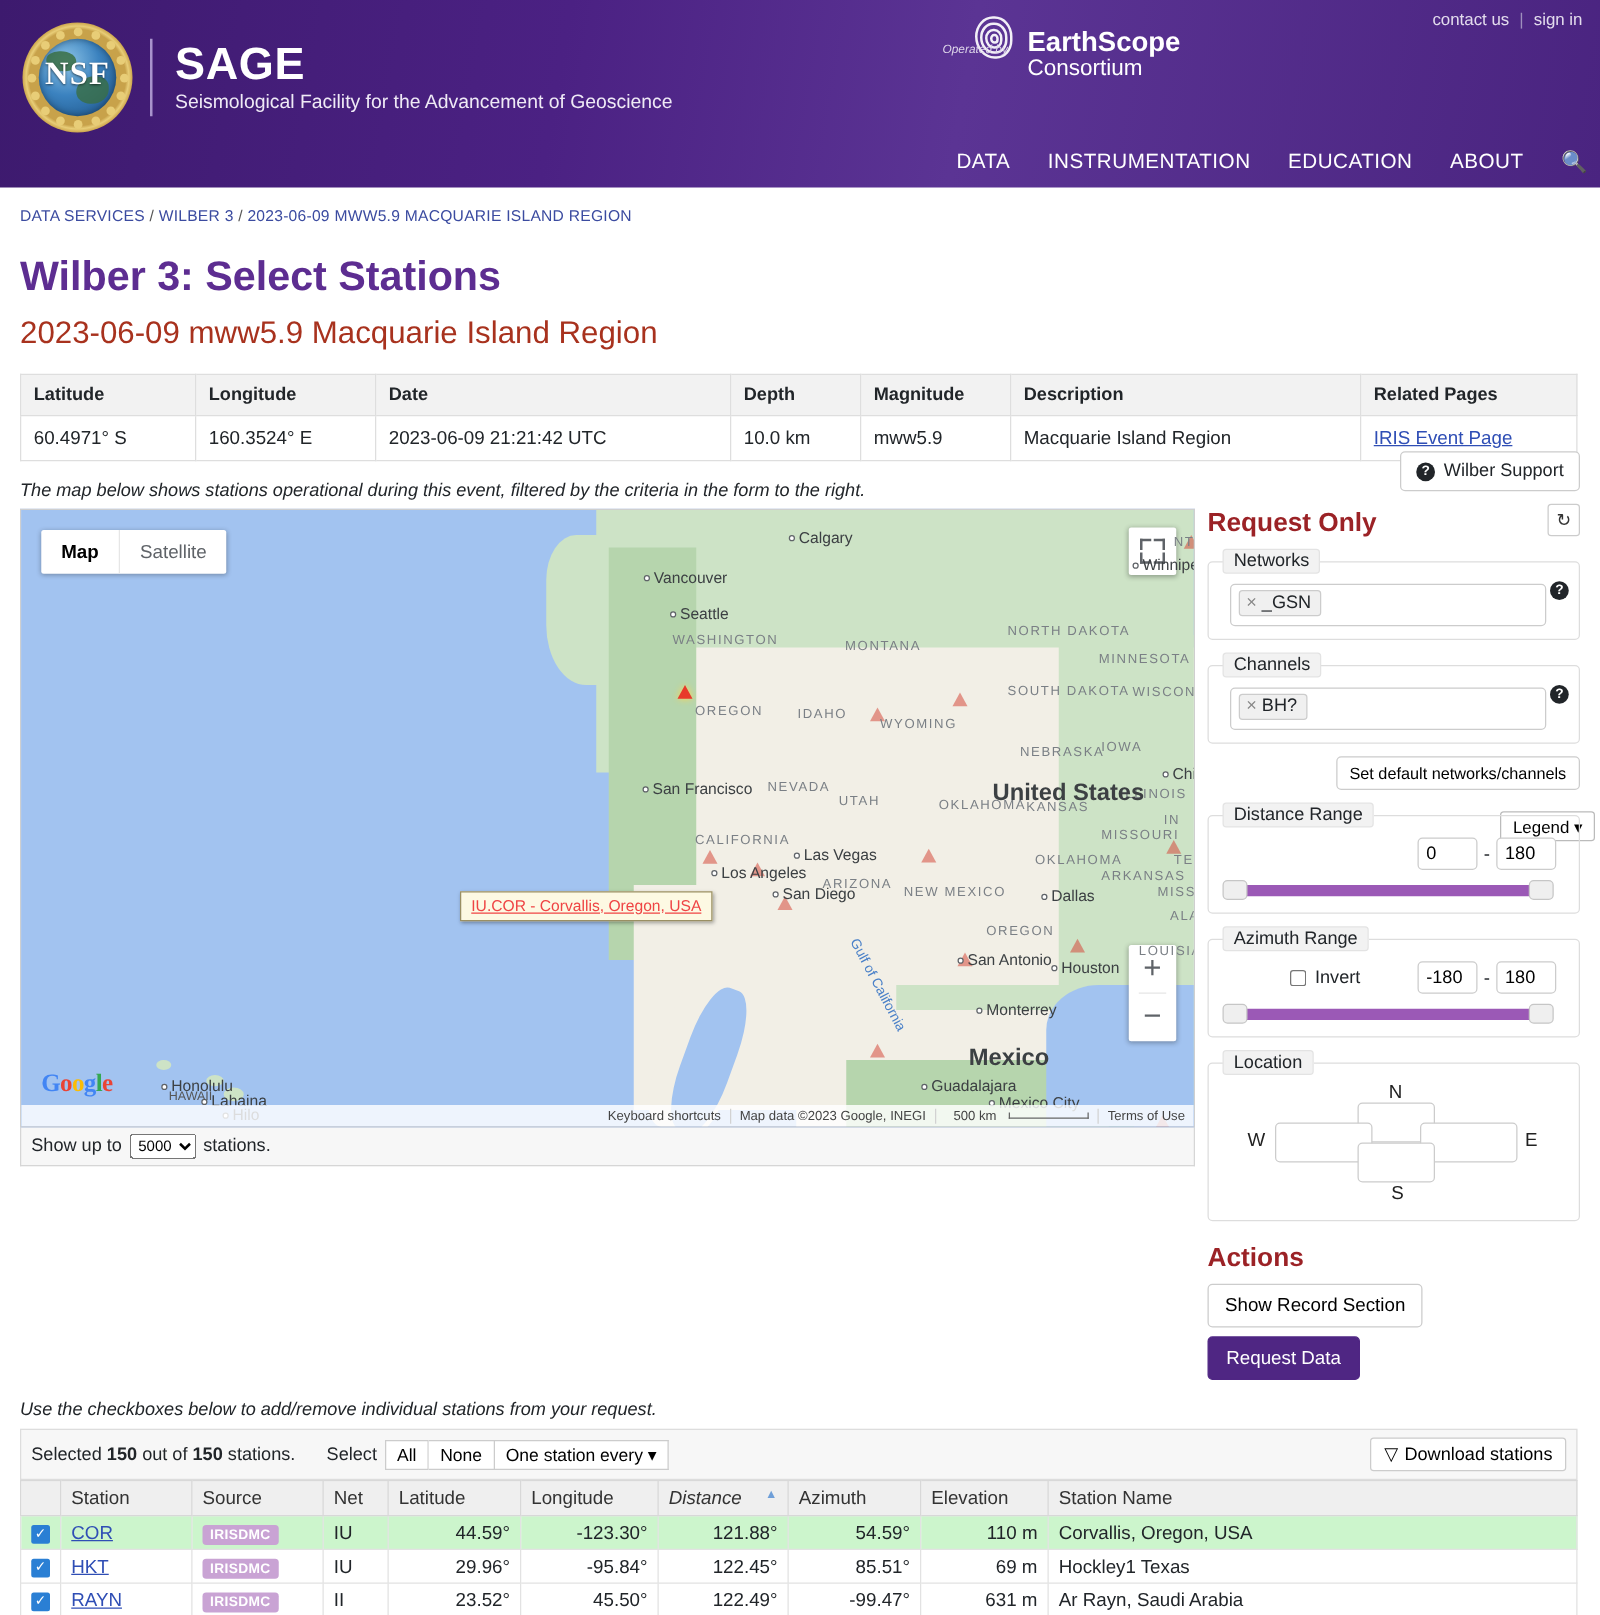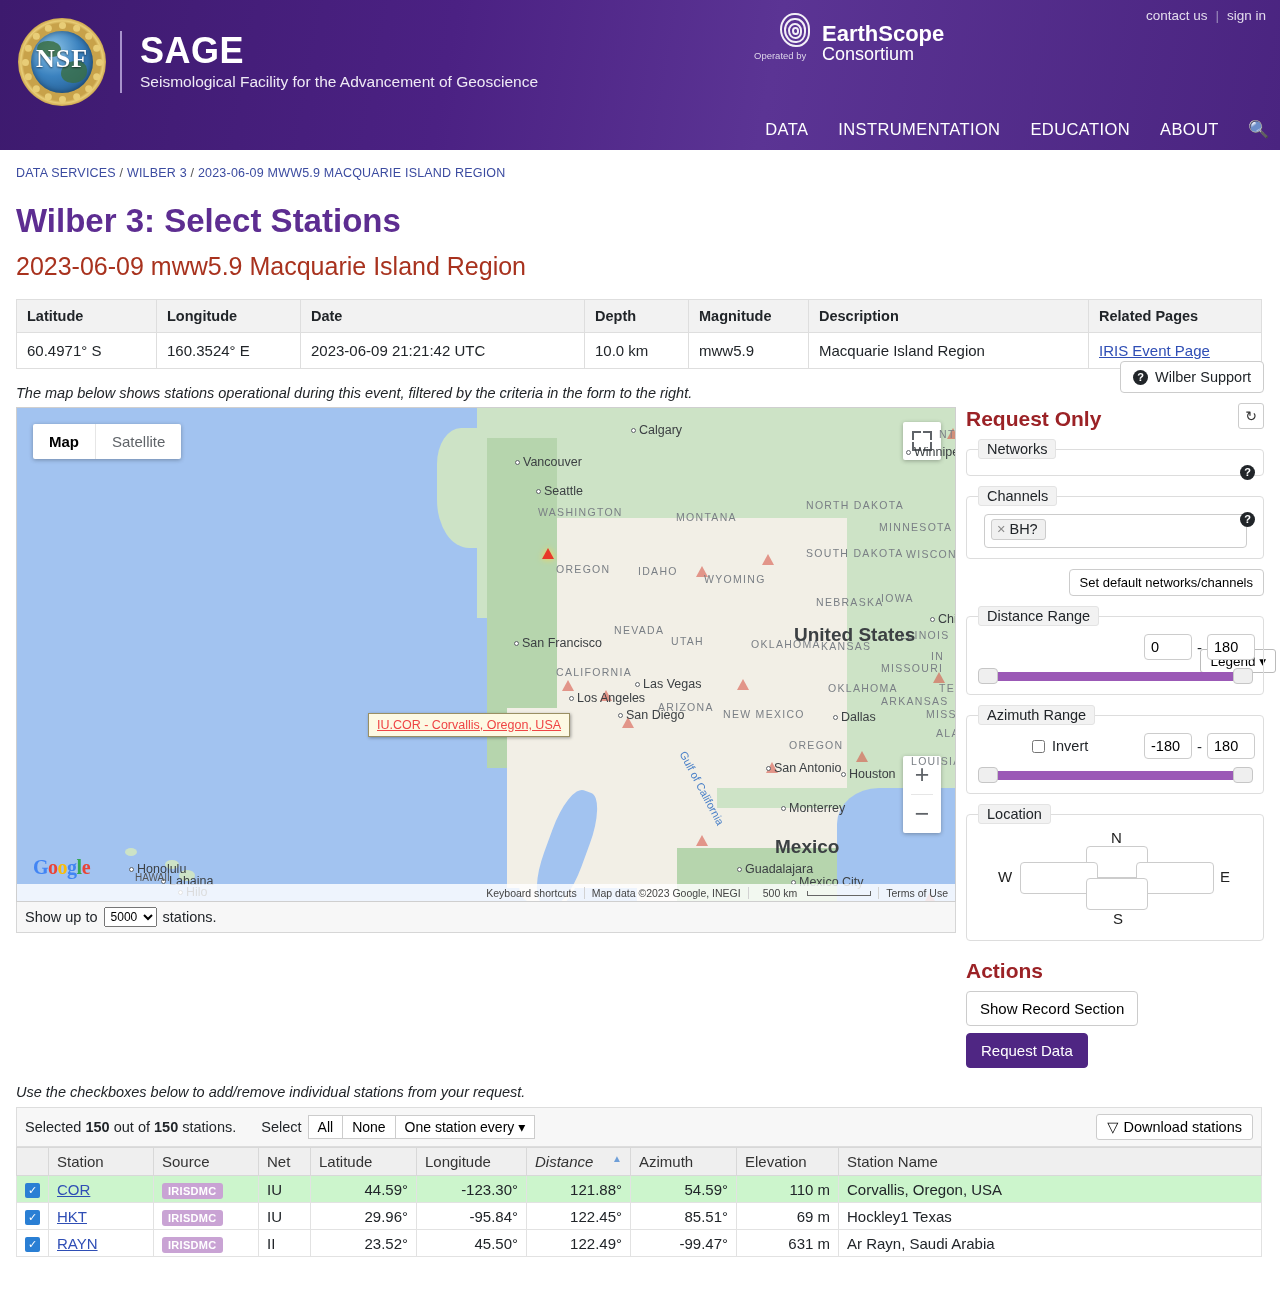--- a/index.html
+++ b/index.html
@@ -40,21 +40,21 @@
   .nsf-spikes i{ position:absolute; left:50%; top:50%; width:7px; height:7px; margin:-3.5px;
      background:#e8cd77; border-radius:50%; }
   .brand-bar{ width:2px; height:62px; background:#a893cc; margin:0 18px 0 14px; }
   .brand-text .sage{ font-size:36px; font-weight:bold; color:#fff; line-height:1;
      letter-spacing:.5px; }
   .brand-text .tag{ font-size:15.5px; color:#efeaf6; margin-top:4px; }
 
   .earthscope{ position:absolute; left:770px; top:10px; display:flex; align-items:flex-end; }
   .es-swirl{ width:48px; height:52px; position:relative; }
   .es-swirl span{ position:absolute; border:2px solid #fff; border-radius:50% 50% 45% 55%; opacity:.92; }
-  .es-ob{ position:absolute; left:-16px; bottom:2px; font-size:9.5px; color:#ded6ea; }
+  .es-ob{ position:absolute; left:-16px; bottom:18px; font-size:9.5px; color:#ded6ea;font-style:italic; }
   .es-text{ margin-left:4px; line-height:1.0; }
   .es-text .l1{ font-size:22px; font-weight:bold; color:#fff;margin-top:13px; }
   .es-text .l2{ font-size:18px; color:#fff; }
 
   .mainnav{ position:absolute; right:10px; bottom:10px; display:flex; align-items:center; gap:30px; }
   .mainnav a{ color:#fff; font-size:16.5px; text-decoration:none; letter-spacing:.4px; }
   .nav-search{ color:#fff; font-size:17px; font-weight:bold; }
 
   
   .wrap{ padding:0 16px; position:relative; }
@@ -125,21 +125,21 @@
   .showup select{ font-size:12px; padding:1px 2px; }
   .legend-btn{ position:absolute; right:4px; top:499px; background:#fff; border:1px solid #bbb;
      border-radius:3px; font-size:13.5px; padding:3px 9px; cursor:pointer; }
 
   
   .form-col{ width:310px; margin-left:10px; position:relative; }
   .panel-title{ font-size:21px; font-weight:bold; color:#9b2226; margin:0 0 8px 0; }
   .refresh-btn{ position:absolute; right:0; top:-4px; width:26px; height:26px; background:#fff;
      border:1px solid #ccc; border-radius:3px; font-size:14px; line-height:23px; text-align:center;
      cursor:pointer; color:#333; }
-  fieldset{ border:1px solid #ddd; border-radius:4px; margin:0 0 10px 0; padding:6px 8px 10px 9px;
+  fieldset{ border:1px solid #ddd; border-radius:4px; margin:0 0 10px 0; padding:6px 18px 10px 9px;
      position:relative; }
   legend{ font-size:14.5px; background:#f2f2f2; border:1px solid #e3e3e3; border-radius:3px;
      padding:1px 8px; margin-left:2px; }
   .help-ic{ position:absolute; right:8px; top:6px; width:15px; height:15px; border-radius:50%;
      background:#212529; color:#fff; font-size:11px; font-weight:bold; text-align:center;
      line-height:15px; cursor:pointer; }
   .tokenbox{ border:1px solid #ccc; border-radius:4px; min-height:34px; padding:4px 6px;
      margin:2px 8px 0 8px; background:#fff; }
   .token{ display:inline-block; background:#f0f0f0; border:1px solid #ccc; border-radius:3px;
      padding:1px 7px 2px 5px; font-size:14.5px; }
@@ -357,21 +357,21 @@
             <div class="tri" style="left: 679px; top: 427px;"></div>
             <div class="tri" style="left: 916px; top: 264px;"></div>
             <div class="tri" style="left: 907px; top: 484px;"></div>
             <div class="tri" style="left: 930px; top: 20px;"></div>
           </div>
         <div id="map-cities">
             <div class="city" style="left: 614px; top: 15px;"><span class="dot"></span>Calgary</div>
             <div class="city" style="left: 498px; top: 47px;"><span class="dot"></span>Vancouver</div>
             <div class="city" style="left: 519px; top: 76px;"><span class="dot"></span>Seattle</div>
             <div class="city" style="left: 889px; top: 37px;"><span class="dot"></span>Winnipeg</div>
-            <div class="city" style="left: 497px; top: 228px;"><span class="dot"></span>San Francisco</div>
+            <div class="city" style="left: 497px; top: 216px;"><span class="dot"></span>San Francisco</div>
             <div class="city" style="left: 618px; top: 269px;"><span class="dot"></span>Las Vegas</div>
             <div class="city" style="left: 552px; top: 283px;"><span class="dot"></span>Los Angeles</div>
             <div class="city" style="left: 601px; top: 300px;"><span class="dot"></span>San Diego</div>
             <div class="city" style="left: 816px; top: 302px;"><span class="dot"></span>Dallas</div>
             <div class="city" style="left: 749px; top: 353px;"><span class="dot"></span>San Antonio</div>
             <div class="city" style="left: 824px; top: 359px;"><span class="dot"></span>Houston</div>
             <div class="city" style="left: 764px; top: 393px;"><span class="dot"></span>Monterrey</div>
             <div class="city" style="left: 720px; top: 454px;"><span class="dot"></span>Guadalajara</div>
             <div class="city" style="left: 774px; top: 467px;"><span class="dot"></span>Mexico City</div>
             <div class="city" style="left: 112px; top: 454px;"><span class="dot"></span>Honolulu</div>
@@ -443,20 +443,25 @@
       </div>
     </div>
 
     <div class="form-col">
       <div class="panel-title">Request Only</div>
       <button class="refresh-btn">↻</button>
 
       <fieldset>
         <legend>Networks</legend>
         <span class="help-ic">?</span>
+        <div class="tokenbox">
+          <span class="token">
+            <span class="x">×</span><span>_GSN</span>
+          </span>
+        </div>
       </fieldset>
 
       <fieldset>
         <legend>Channels</legend>
         <span class="help-ic">?</span>
         <div class="tokenbox">
           <span class="token">
             <span class="x">×</span><span>BH?</span>
           </span>
         </div>

